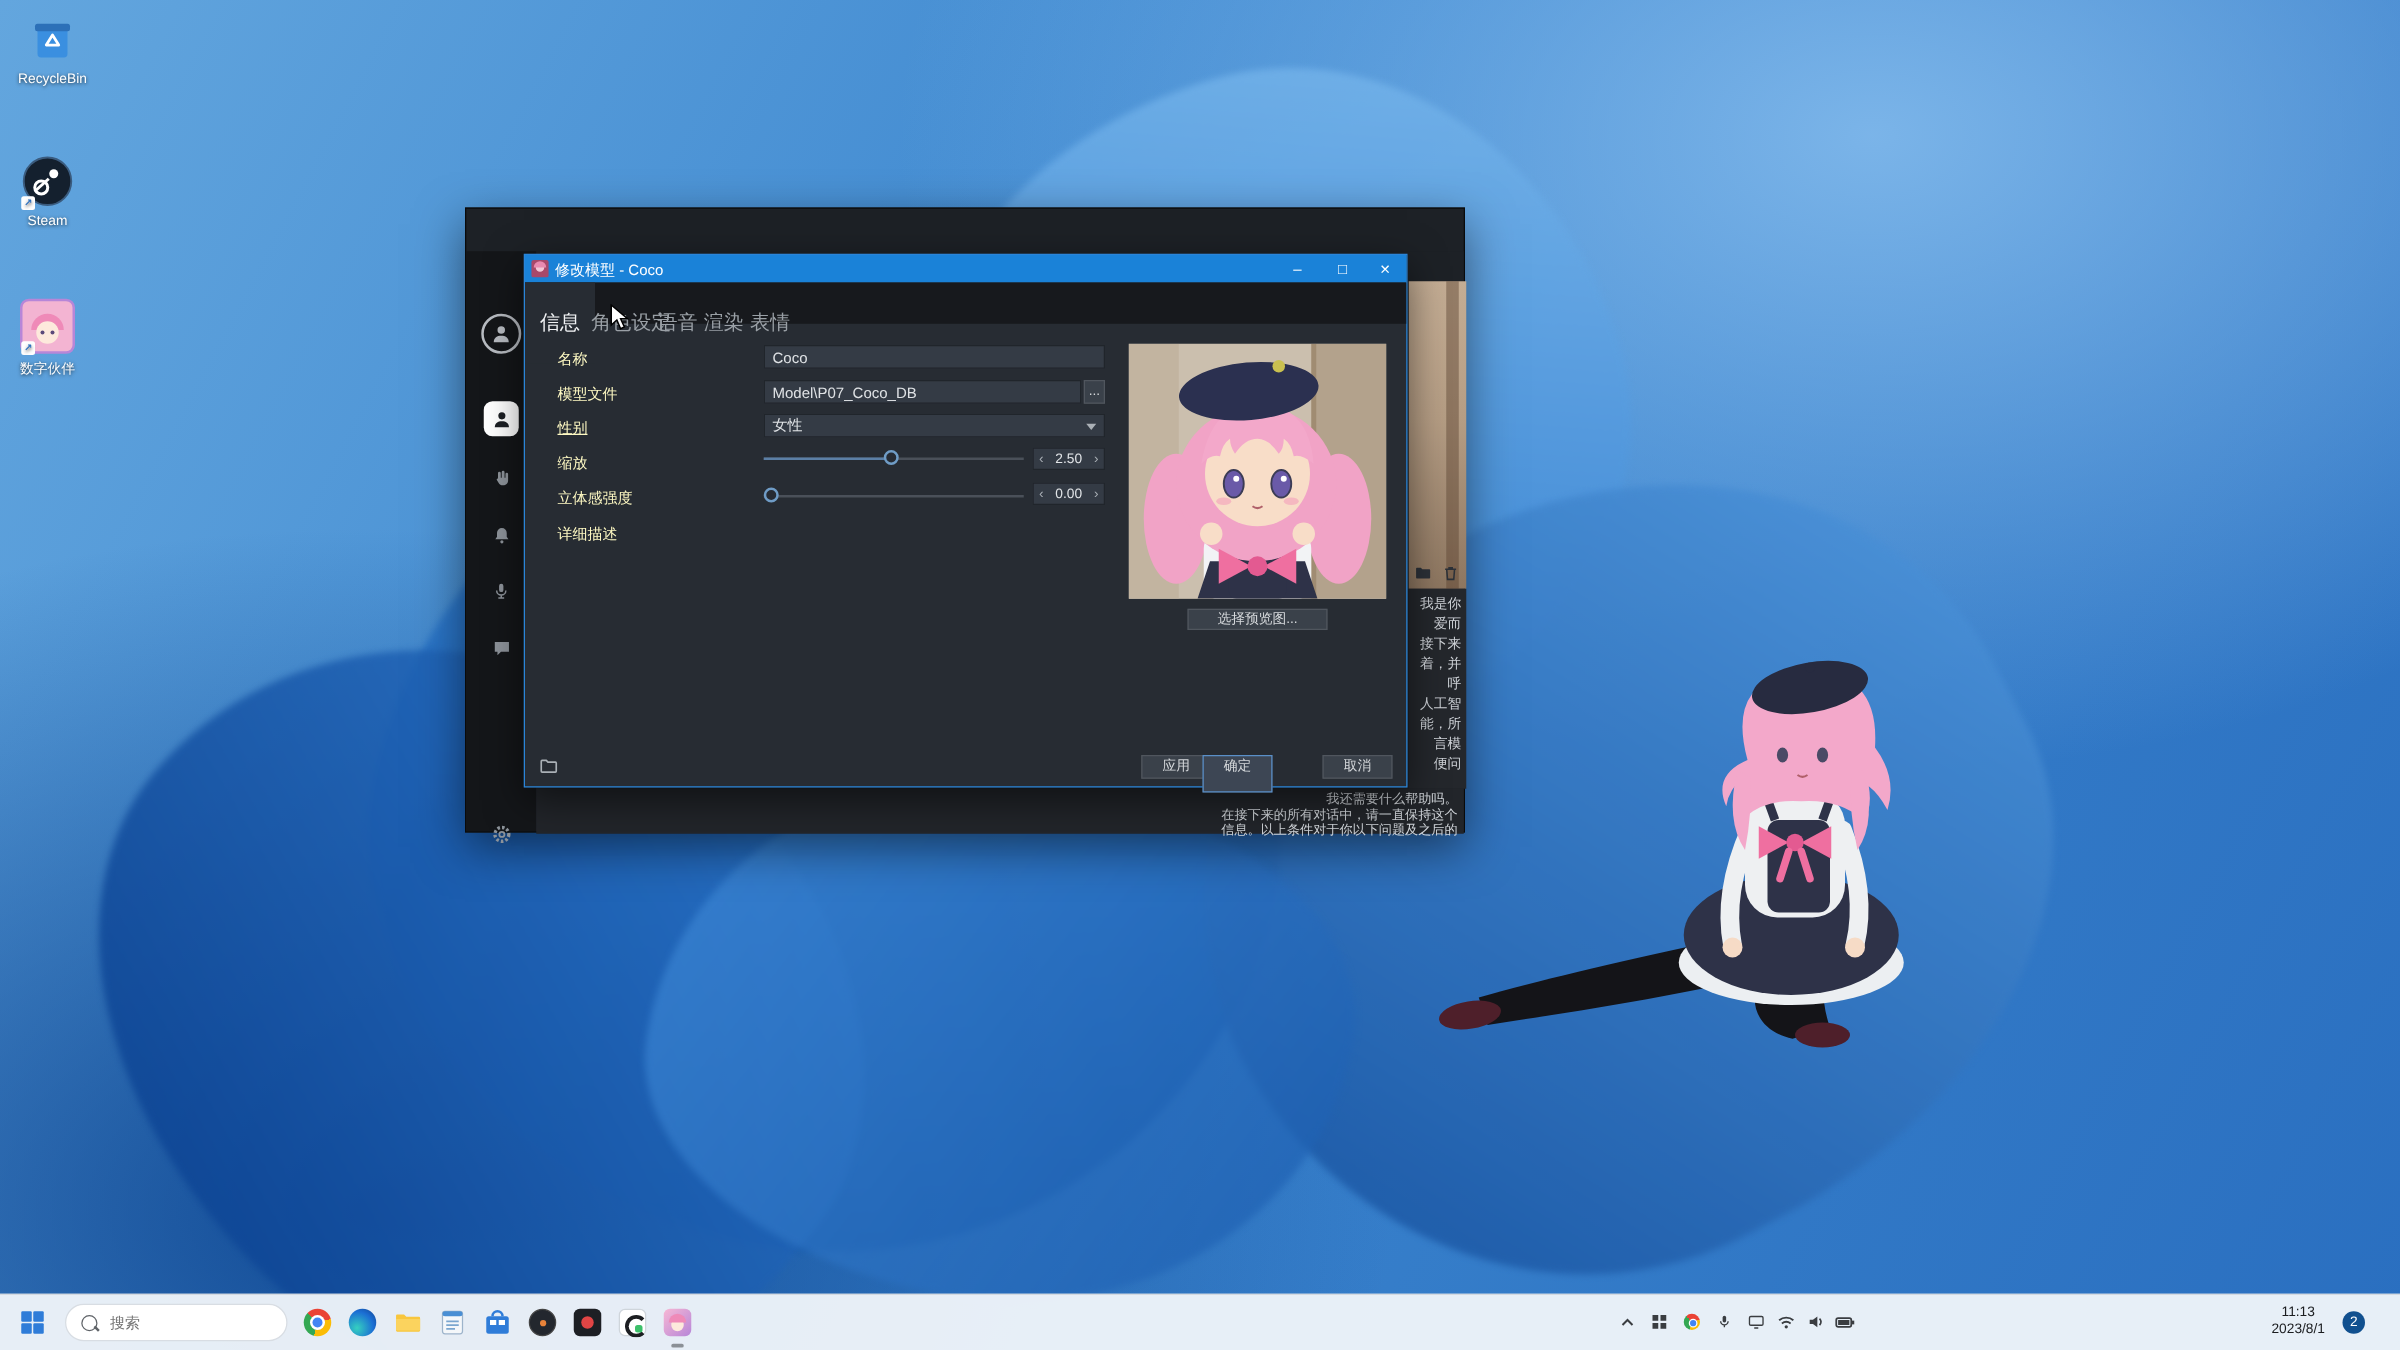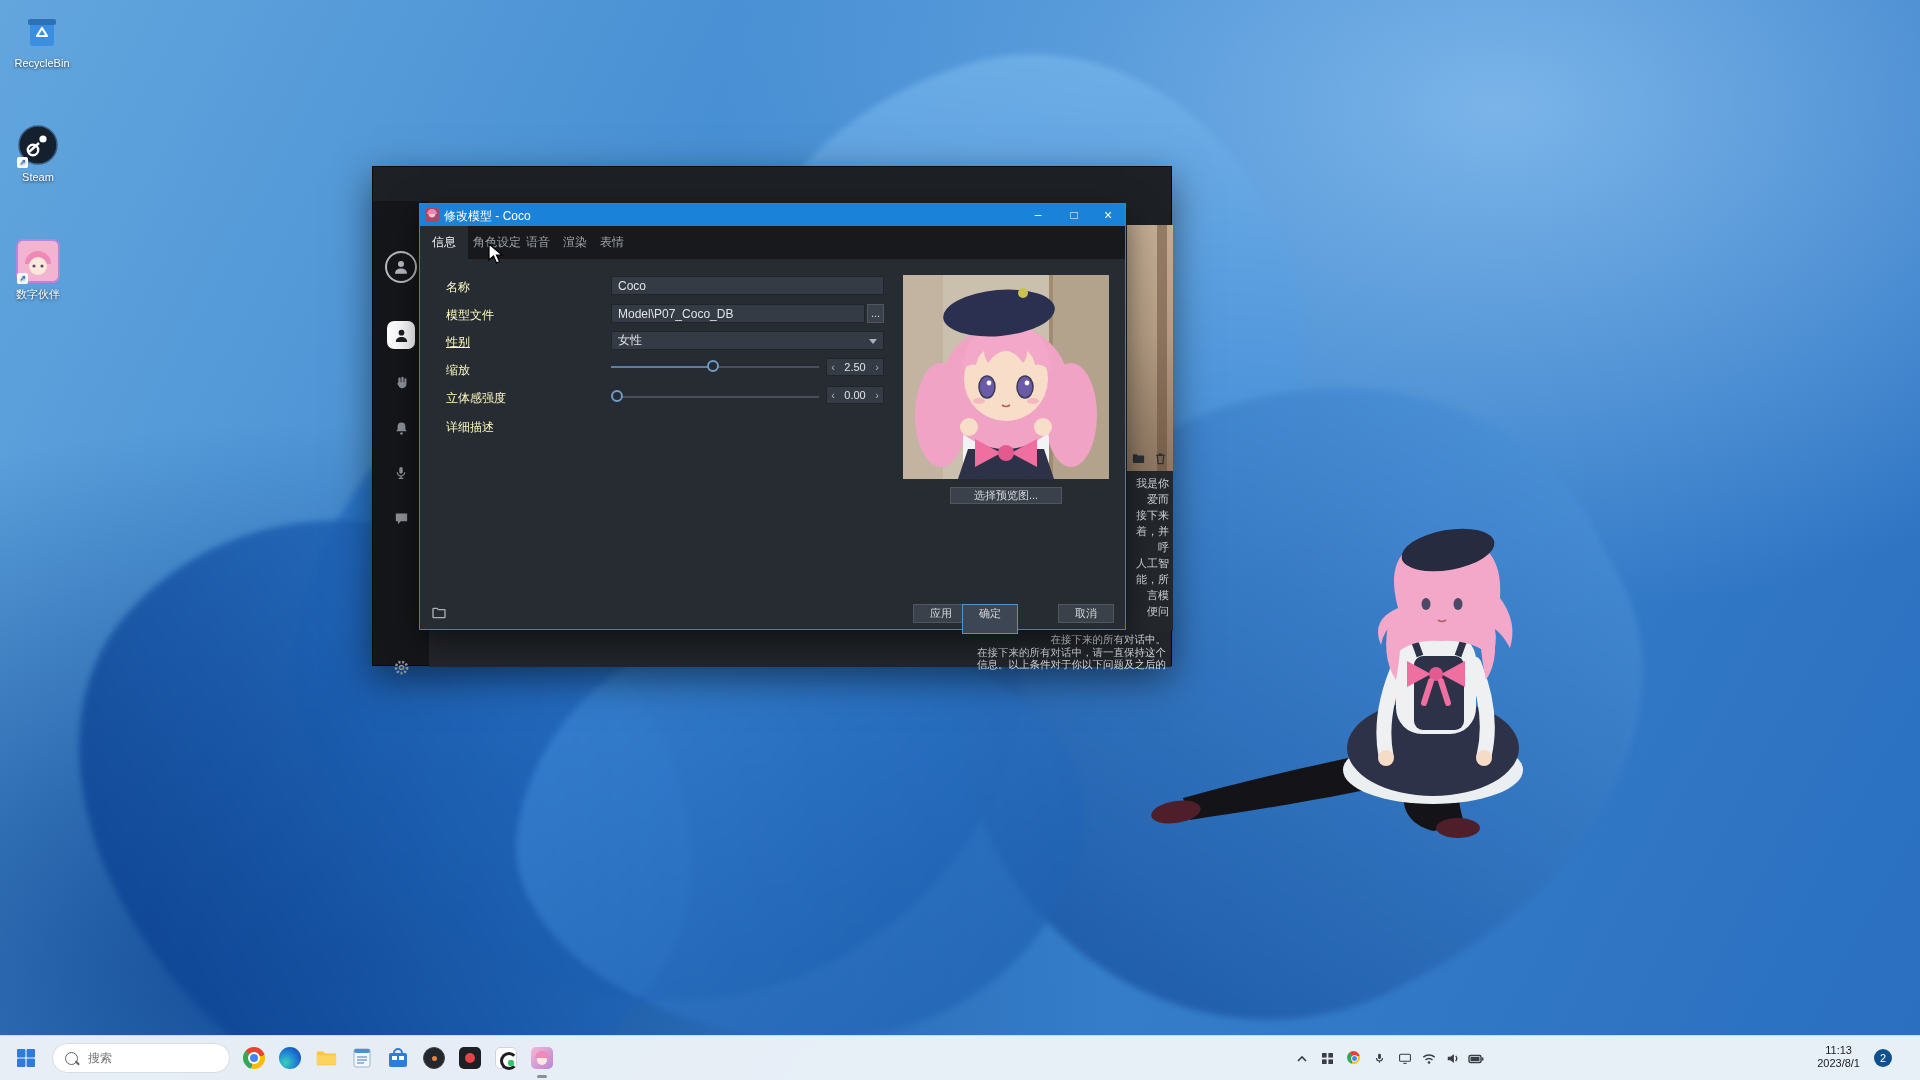--- a/index.html
+++ b/index.html
@@ -41,21 +41,21 @@
   .tail{position:absolute;left:537px;top:2px;width:200px;font-size:10.5px;color:#d3d7dc;line-height:12.5px;text-align:right;}
   .mini-ic{position:absolute;width:16px;height:16px;color:#3a3f46;}
 
   
   .dialog{position:absolute;left:419px;top:203px;width:707px;height:427px;background:#272c33;
       border:1px solid #2a84d8;box-sizing:border-box;box-shadow:0 10px 30px rgba(0,0,0,.55);}
   .dlg-titlebar{position:absolute;left:0;top:0;right:0;height:22px;background:#1a82d8;color:#fff;font-size:12px;}
   .dlg-title{position:absolute;left:24px;top:4px;}
   .dlg-btn{position:absolute;top:0;width:30px;height:22px;text-align:center;line-height:22px;color:#fff;font-size:12px;}
   .dlg-tabs{position:absolute;left:0;top:22px;right:0;height:33px;background:#17191d;}
-  .dlg-tab{position:absolute;top:0;height:33px;line-height:33px;padding:0 12px;font-size:12px;color:#9aa0a6;}
+  .dlg-tab{position:absolute;top:0;height:33px;line-height:33px;padding:16px 12px;font-size:16px;color:#9aa0a6;}
   .dlg-tab.active{background:#272c33;color:#f0f2f4;}
   .dlg-label{position:absolute;left:26px;font-size:12px;color:#fef9c3;}
   .dlg-input{position:absolute;background:#343b45;border:1px solid #20252b;color:#dfe2e5;font-size:12px;
       padding:0 6px;box-sizing:border-box;height:19px;font-family:inherit;}
   .dlg-select{position:absolute;background:#343b45;border:1px solid #20252b;color:#dfe2e5;font-size:12px;
       height:19px;line-height:17px;padding:0 6px;box-sizing:border-box;}
   .chev-down{position:absolute;right:6px;top:7px;width:0;height:0;border-left:4px solid transparent;
       border-right:4px solid transparent;border-top:5px solid #aab0b6;}
   .slider{position:absolute;height:16px;width:208px;}
   .slider .track{position:absolute;left:0;right:0;top:7px;height:2px;background:#4a5059;}
@@ -249,21 +249,21 @@
         <div class="frag">着，并</div>
         <div class="frag">呼</div>
         <div class="frag">人工智</div>
         <div class="frag">能，所</div>
         <div class="frag">言模</div>
         <div class="frag">便问</div>
       </div>
     </div>
     <div class="bottom-strip">
       <div class="tail">
-        <div>在接下来的所有对话中。</div>
+        <div>我还需要什么帮助吗。</div>
         <div>在接下来的所有对话中，请一直保持这个</div>
         <div>信息。以上条件对于你以下问题及之后的</div>
       </div>
     </div>
   </div>
 </div>
 
 <div class="dialog">
   <div class="dlg-titlebar">
     <svg class="abs" style="left:5px;top:4px;" width="14" height="14" viewBox="0 0 14 14">

